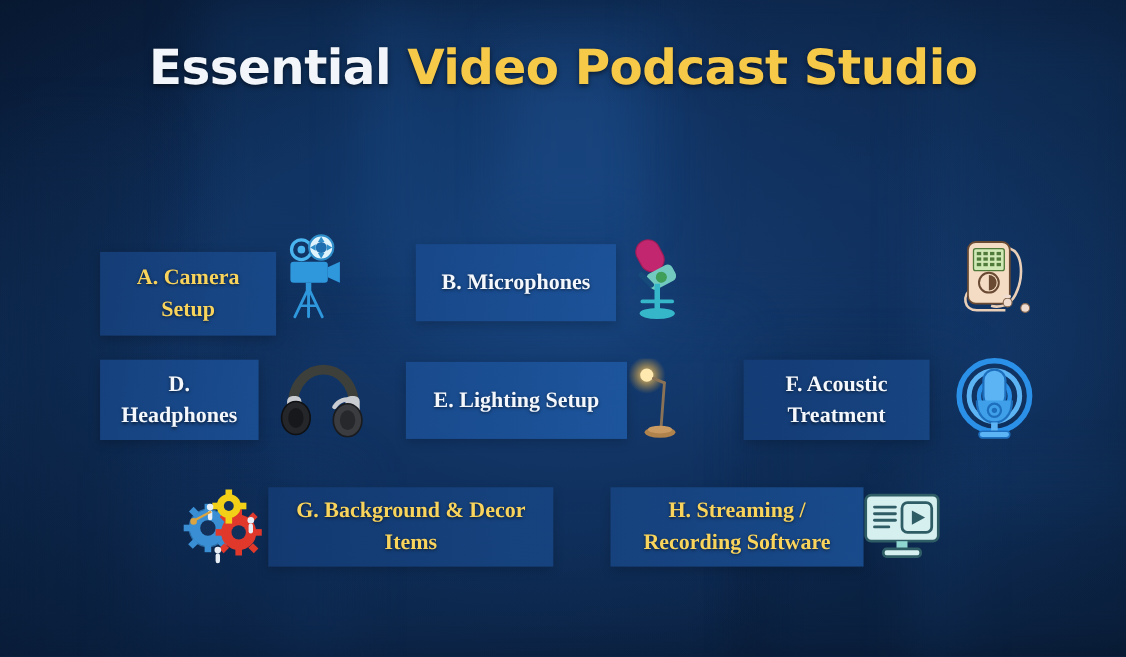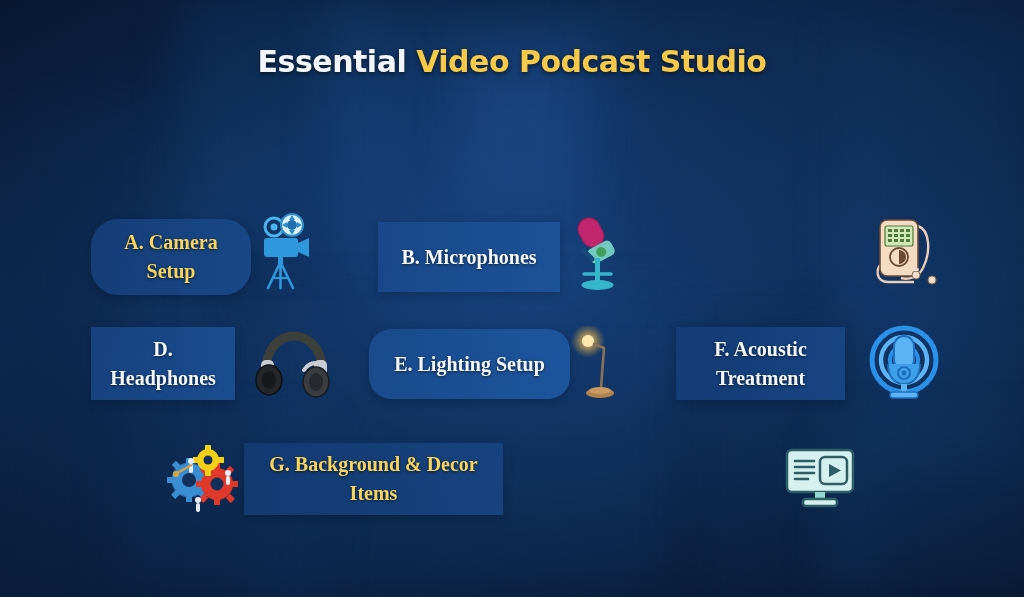--- a/index.html
+++ b/index.html
@@ -37,21 +37,21 @@
   }
 
   
   .title-wrap {
     position:absolute; top:36px; left:0; width:100%;
     text-align:center; z-index:5;
   }
   .title-line {
     font-family:"DejaVu Sans", sans-serif;
     font-weight:bold;
-    font-size:30px;
+    font-size:44px;
     line-height:52px;
     letter-spacing:-0.5px;
     text-shadow:0 2px 5px rgba(0,0,0,0.55);
   }
   .t-white { color:#f2f6fb; }
   .t-gold  { color:#f5c council; }
   .t-gold  { color:#f7c948; }
 
   
   .board { position:absolute; inset:0; z-index:4; }
@@ -66,21 +66,21 @@
     line-height:29px;
     box-shadow:0 3px 10px rgba(0,0,0,0.22);
   }
   .pill.white { color:#f4f8fd; text-shadow:0 1px 3px rgba(0,0,0,0.6); }
   .pill.gold  { color:#f9d45c; text-shadow:0 1px 3px rgba(0,0,0,0.6); }
 
   .bgA { background:linear-gradient(100deg, rgba(21,62,120,0.95), rgba(25,74,140,0.92)); }
   .bgB { background:linear-gradient(100deg, rgba(24,72,138,0.95), rgba(29,84,156,0.9)); }
   .bgC { background:linear-gradient(100deg, rgba(18,55,110,0.92), rgba(22,66,126,0.9)); }
   .bgD { background:linear-gradient(100deg, rgba(22,66,128,0.95), rgba(27,80,150,0.9)); }
-  .bgE { background:linear-gradient(100deg, rgba(25,75,142,0.95), rgba(30,88,162,0.9));border-radius:22px; }
+  .bgE { background:linear-gradient(100deg, rgba(25,75,142,0.95), rgba(30,88,162,0.9)); }
   .bgF { background:linear-gradient(100deg, rgba(20,60,118,0.92), rgba(24,72,136,0.88)); }
   .bgG { background:linear-gradient(100deg, rgba(19,58,114,0.92), rgba(23,70,132,0.88)); }
   .bgH { background:linear-gradient(100deg, rgba(22,66,126,0.94), rgba(26,78,146,0.9)); }
 
   .icon { position:absolute; }
   .icon svg { display:block; width:100%; height:100%; }
 </style>
 </head>
 <body>
 
@@ -100,21 +100,21 @@
 </div>
 
 <div class="title-wrap">
   <div class="title-line">
     <span class="t-white">Essential </span><span class="t-gold">Video Podcast Studio</span>
   </div>
 </div>
 
 <div class="board">
 
-  <div class="pill gold bgA" style="left:91px; top:219px; width:160px; height:76px;border-radius:27px;">
+  <div class="pill gold bgA" style="left:91px; top:229px; width:160px; height:76px;">
     <span>A. Camera Setup</span>
   </div>
   <div class="icon" style="left:258px; top:212px; width:58px; height:78px;">
     <svg viewBox="0 0 58 78">
       <circle cx="16" cy="15" r="9" fill="none" stroke="#49b4ee" stroke-width="3"></circle>
       <circle cx="16" cy="15" r="3.5" fill="#49b4ee"></circle>
       <circle cx="34" cy="13" r="11" fill="#dff3fd" stroke="#2f8ec9" stroke-width="2"></circle>
       <circle cx="34" cy="13" r="5" fill="#1f6fb0"></circle>
       <path d="M34 3 L37 8 L31 8 Z M44 13 L39 16 L39 10 Z M34 23 L31 18 L37 18 Z M24 13 L29 10 L29 16 Z" fill="#2f8ec9"></path>
       <rect x="6" y="26" width="34" height="19" rx="3" fill="#2f98dd"></rect>
@@ -270,20 +270,23 @@
           <rect x="31" y="61" width="4" height="9" rx="2"></rect>
       </g>
       <path d="M12 31 L27 23" stroke="#d9a441" stroke-width="2.2"></path>
       <circle cx="11" cy="32" r="3" fill="#d9a441"></circle>
     </svg>
   </div>
   <div class="pill gold bgG" style="left:244px; top:443px; width:259px; height:72px;align-items:center;">
     <span>G. Background &amp; Decor Items</span>
   </div>
 
+  <div class="pill gold bgH" style="left:555px; top:443px; width:230px; height:72px;">
+    <span>H. Streaming / Recording Software</span>
+  </div>
   <div class="icon" style="left:784px; top:448px; width:72px; height:62px;">
     <svg viewBox="0 0 72 62">
       <rect x="3" y="2" width="66" height="42" rx="5" fill="#d6efef" stroke="#2f5d66" stroke-width="2.5"></rect>
       <g stroke="#2f5d66" stroke-width="2.6" stroke-linecap="round">
         <path d="M11 13 H30"></path>
           <path d="M11 19 H30"></path>
           <path d="M11 25 H30"></path>
           <path d="M11 31 H24"></path>
       </g>
       <rect x="36" y="9" width="27" height="27" rx="5" fill="none" stroke="#2f5d66" stroke-width="2.5"></rect>

